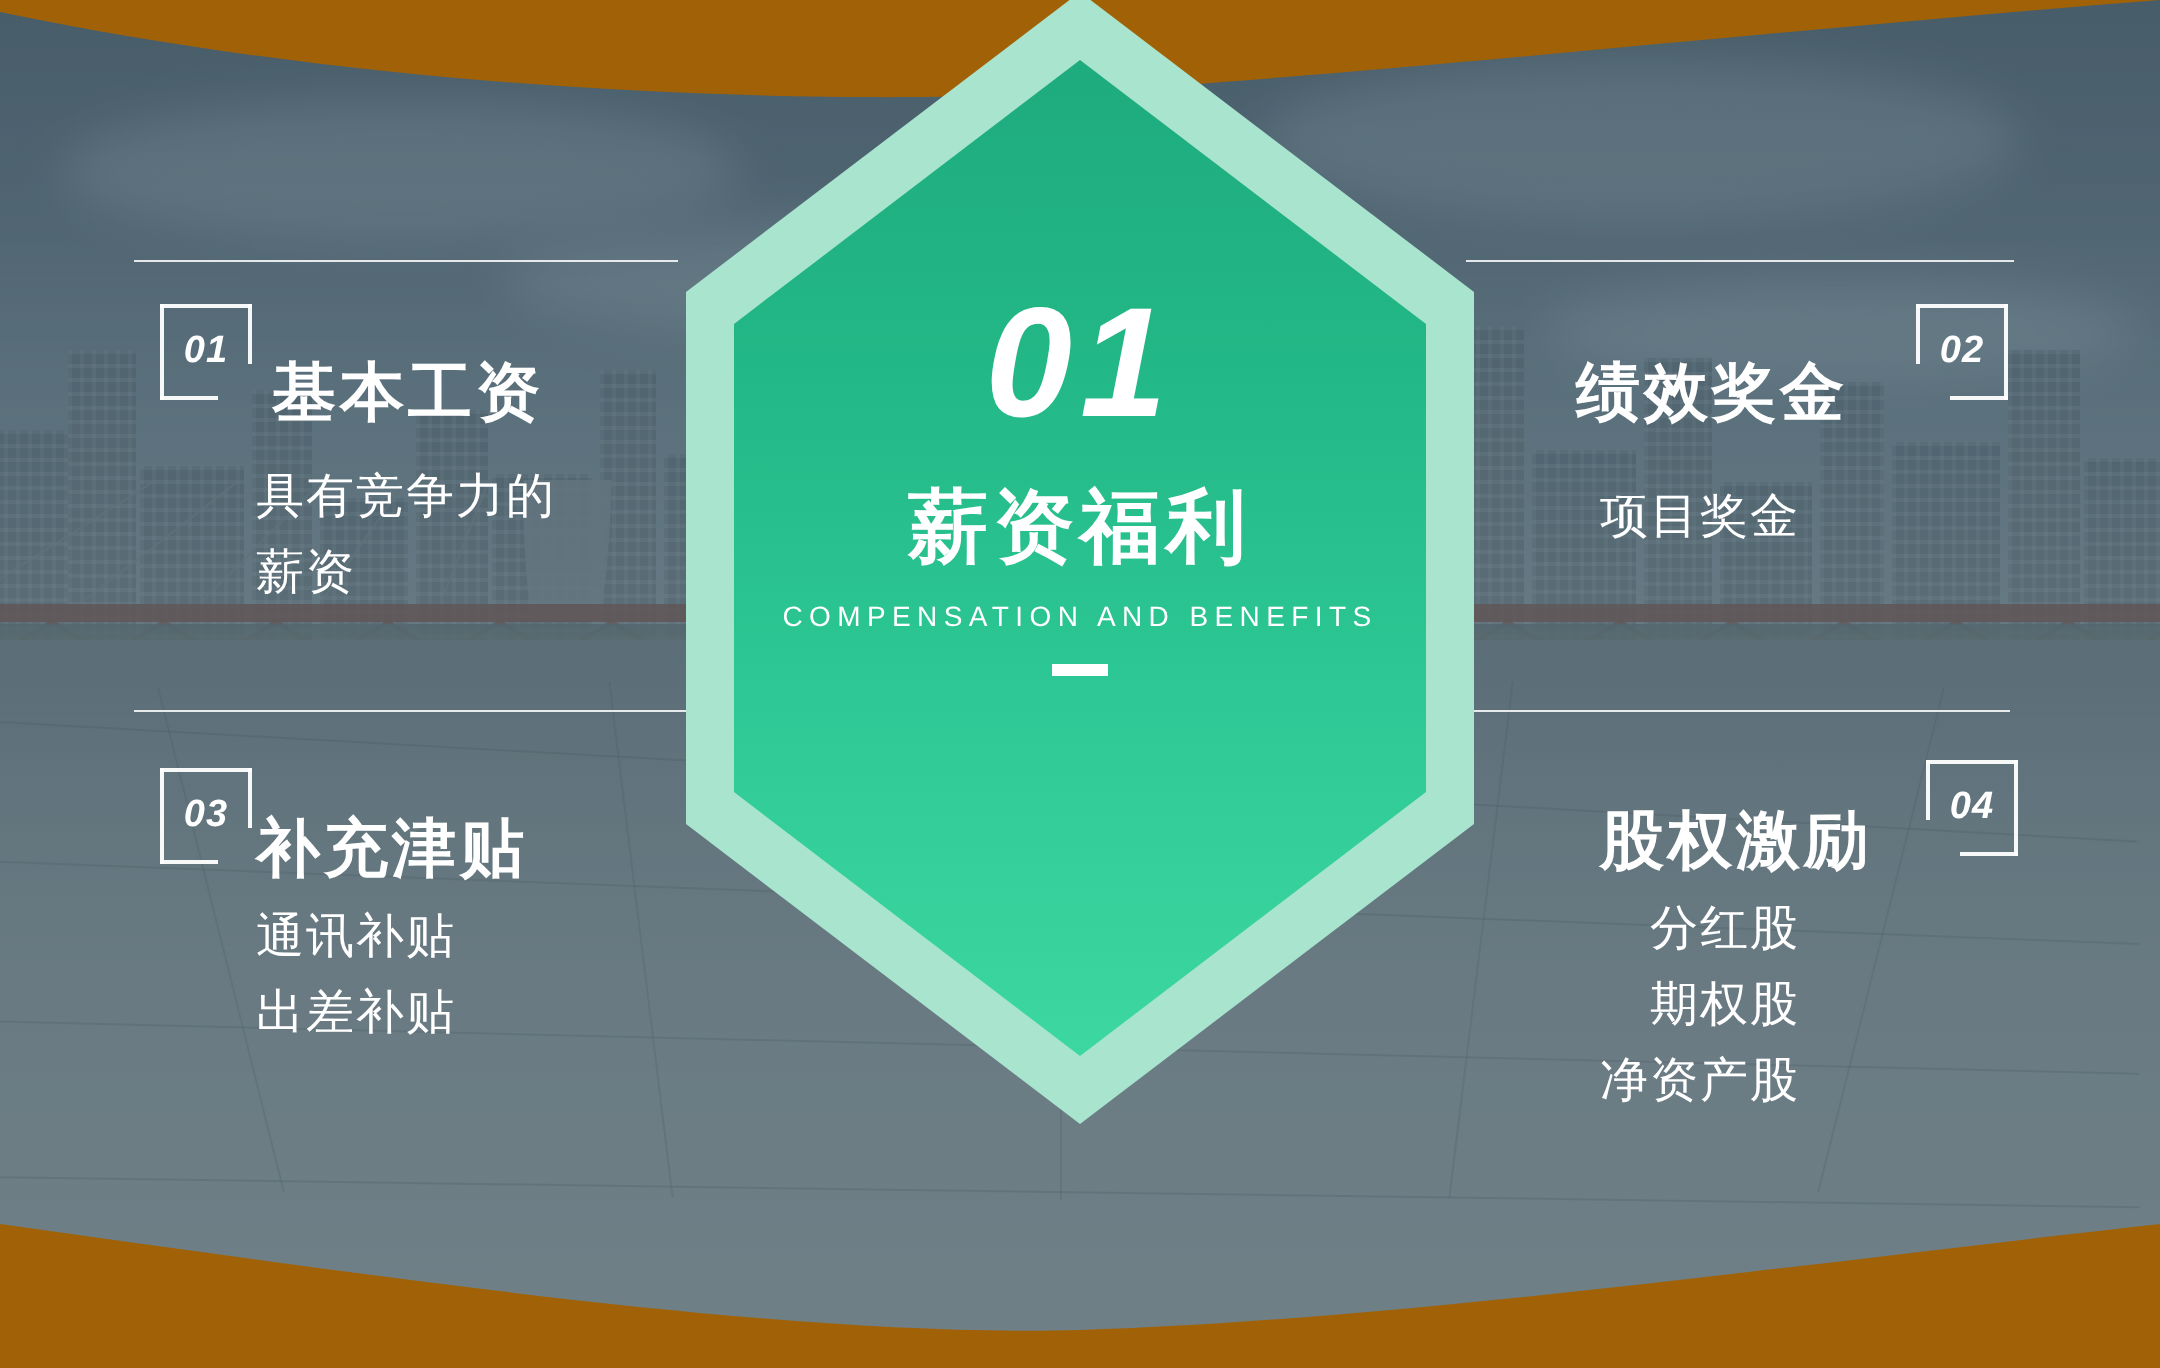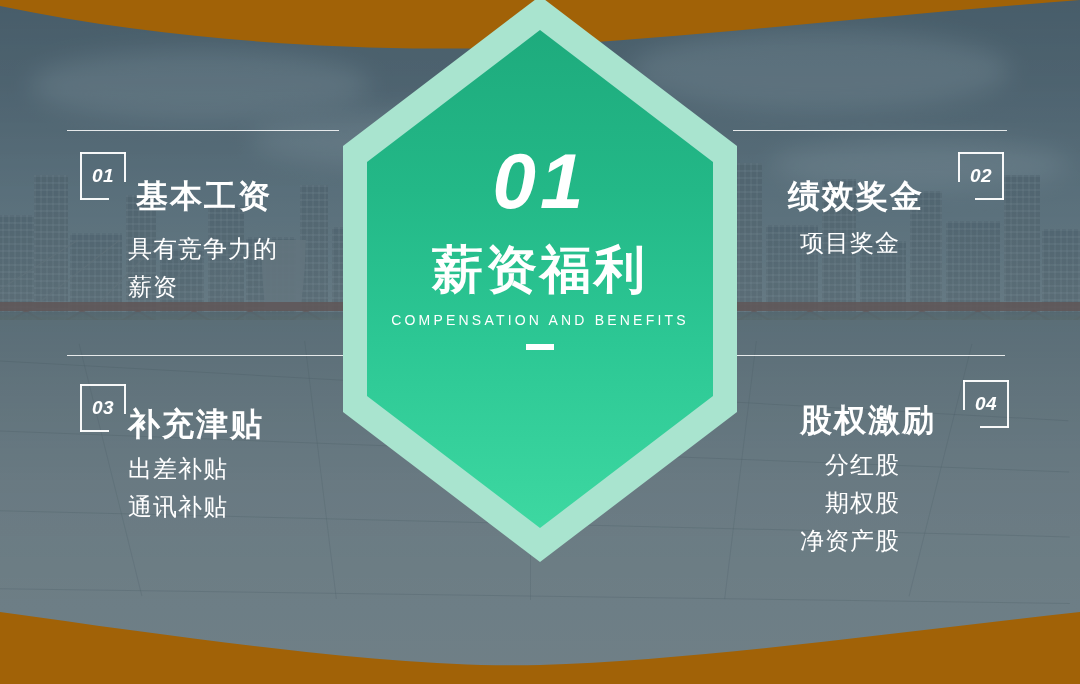--- a/index.html
+++ b/index.html
@@ -107,21 +107,21 @@
   #hex-content {
     position:absolute; left:0; right:0; top:146px;
     text-align:center; color:#ffffff;
   }
   #hex-number {
     font-size:78px; font-weight:bold; font-style:italic;
     letter-spacing:4px; line-height:1; color:#ffffff;
   }
   #hex-title {
     margin-top:22px;
-    font-size:51px; font-weight:bold; letter-spacing:3px;
+    font-size:40px; font-weight:bold; letter-spacing:3px;
     line-height:1.1; color:#ffffff;
   }
   #hex-subtitle {
     margin-top:14px;
     font-size:14px; letter-spacing:3.2px; color:#ffffff;
   }
   #hex-dash {
     margin:16px auto 0;
     width:28px; height:6px; background:#ffffff;
   }
@@ -171,21 +171,21 @@
   #quad-3 .rule   { left:67px; top:15px; width:278px; }
   #quad-3 .badge  { left:80px; top:44px; }
   #quad-3 .q-title{ left:128px; top:68px; }
   #quad-3 .q-list { left:128px; top:110px; }
 
   
   #quad-2 { left:680px; top:0; width:400px; height:340px; }
   #quad-2 .rule   { left:53px; top:130px; width:274px; }
   #quad-2 .badge  { left:278px; top:152px; }
   #quad-2 .q-title{ left:108px; top:180px;text-align:right; }
-  #quad-2 .q-list { left:120px; top:224px; }
+  #quad-2 .q-list { left:120px; top:240px; }
 
   #quad-4 { left:680px; top:340px; width:400px; height:344px; }
   #quad-4 .rule   { left:53px; top:15px; width:272px; }
   #quad-4 .badge  { left:283px; top:40px; }
   #quad-4 .q-title{ left:120px; top:64px; }
   #quad-4 .q-list { left:120px; top:106px;text-align:right; }
 </style>
 </head>
 <body>
 
@@ -303,22 +303,22 @@
     <div class="rule"></div>
     <div class="badge tl">
       <span class="edge e-top"></span>
       <span class="edge e-left"></span>
       <span class="edge e-right"></span>
       <span class="edge e-bot"></span>
       <span>03</span>
     </div>
     <div class="q-title">补充津贴</div>
     <div class="q-list">
+      <div class="q-item">通讯补贴</div>
       <div class="q-item">出差补贴</div>
-      <div class="q-item">通讯补贴</div>
     </div>
   </div>
 
   <div class="quad" id="quad-4">
     <div class="rule"></div>
     <div class="badge tr">
       <span class="edge e-top"></span>
       <span class="edge e-right"></span>
       <span class="edge e-left"></span>
       <span class="edge e-bot"></span>

